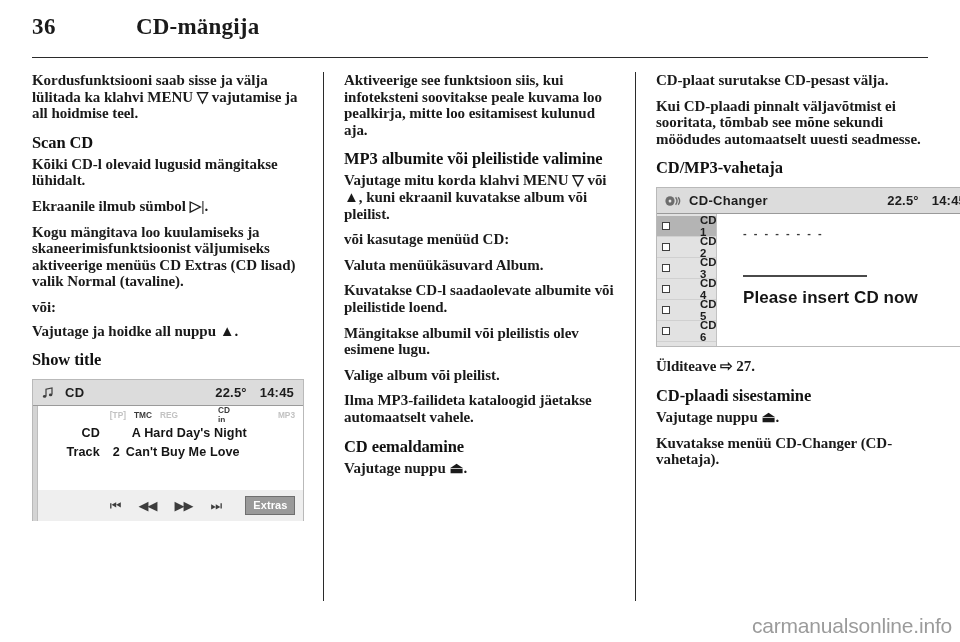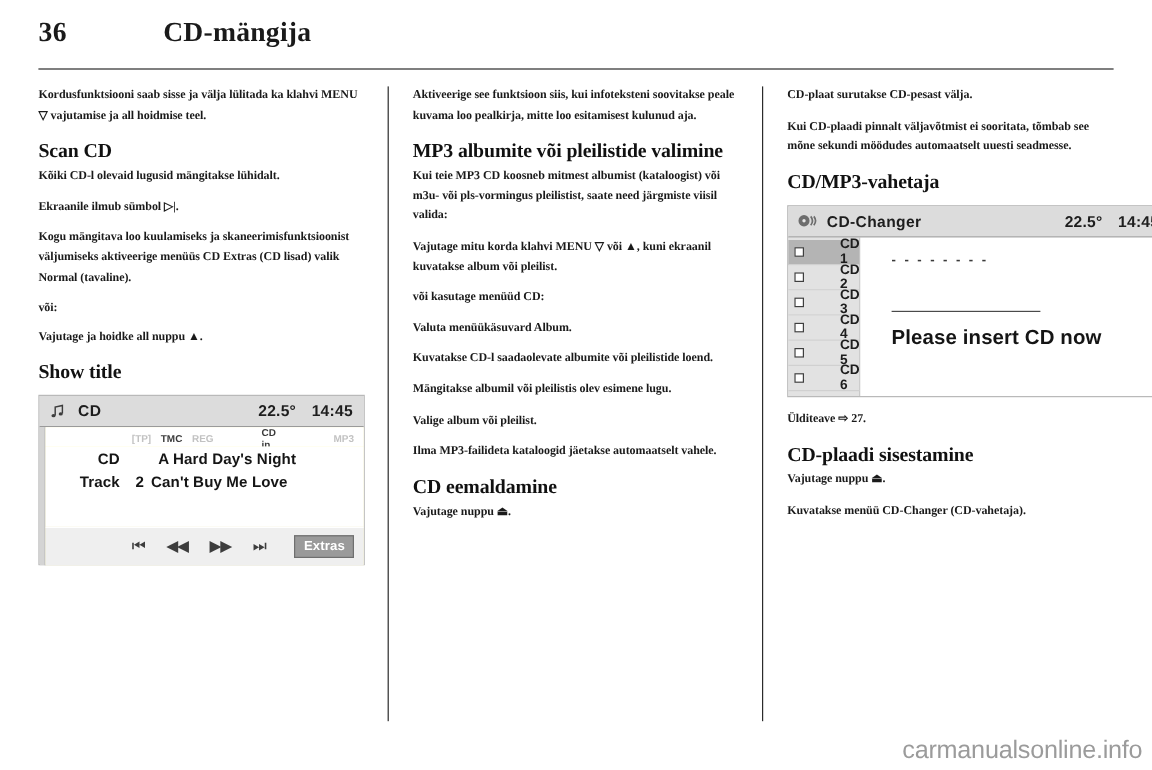--- a/index.html
+++ b/index.html
@@ -41,21 +41,21 @@
   .col { width: 272px; }
   .col-gap { width: 40px; position: relative; }
   .col-gap::after {
     content: ""; position: absolute; left: 19px; top: 0;
     width: 1px; height: 529px; background: #2b2b2b;
   }
 
   p.body {
     font-family: "Liberation Serif", serif;
     font-weight: bold;
-    font-size: 10px;
+    font-size: 15px;
     line-height: 16.6px;
     color: #1a1a1a;
     margin: 0 0 9px 0;
     letter-spacing: -0.05px;
   }
   p.body.tight { margin-bottom: 7px; }
   h2.sect {
     font-family: "Liberation Serif", serif;
     font-weight: bold;
     font-size: 16.5px;
@@ -250,21 +250,20 @@
           </div>
         </div>
       </div>
     </div>
 
     <div class="col-gap"></div>
 
     <div class="col" id="col-mid">
       <p class="body">Aktiveerige see funktsioon siis, kui infoteksteni soovitakse peale kuvama loo pealkirja, mitte loo esitamisest kulunud aja.</p>
       <h2 class="sect">MP3 albumite või pleilistide valimine</h2>
-      <p class="body afterhead">Kui teie MP3 CD koosneb mitmest albumist (kataloogist) või m3u- või pls-vormingus pleilistist, saate need järgmiste viisil valida:</p>
       <p class="body">Vajutage mitu korda klahvi MENU ▽ või ▲, kuni ekraanil kuvatakse album või pleilist.</p>
       <p class="body">või kasutage menüüd CD:</p>
       <p class="body">Valuta menüükäsuvard Album.</p>
       <p class="body">Kuvatakse CD-l saadaolevate albumite või pleilistide loend.</p>
       <p class="body">Mängitakse albumil või pleilistis olev esimene lugu.</p>
       <p class="body">Valige album või pleilist.</p>
       <p class="body">Ilma MP3-failideta kataloogid jäetakse automaatselt vahele.</p>
       <h2 class="sect">CD eemaldamine</h2>
       <p class="body afterhead">Vajutage nuppu ⏏.</p>
     </div>

